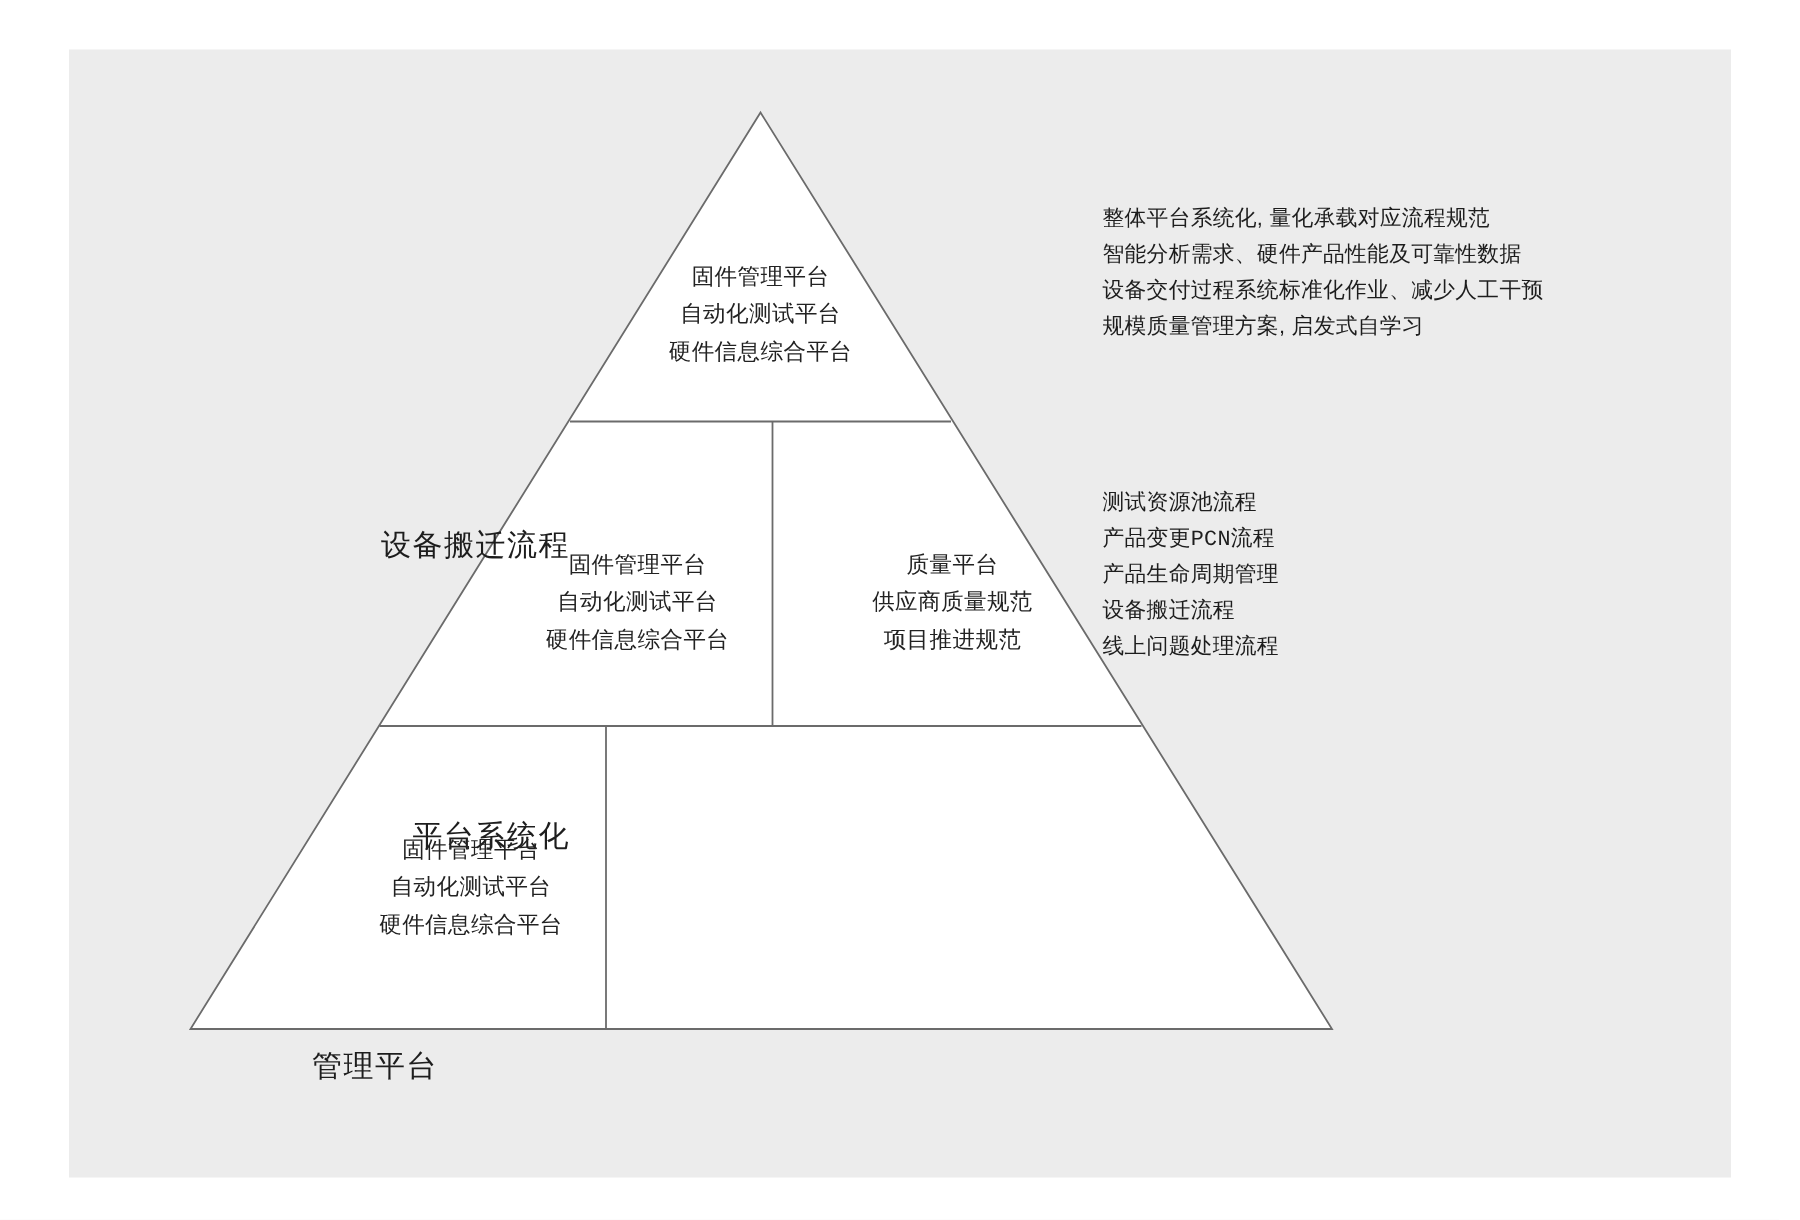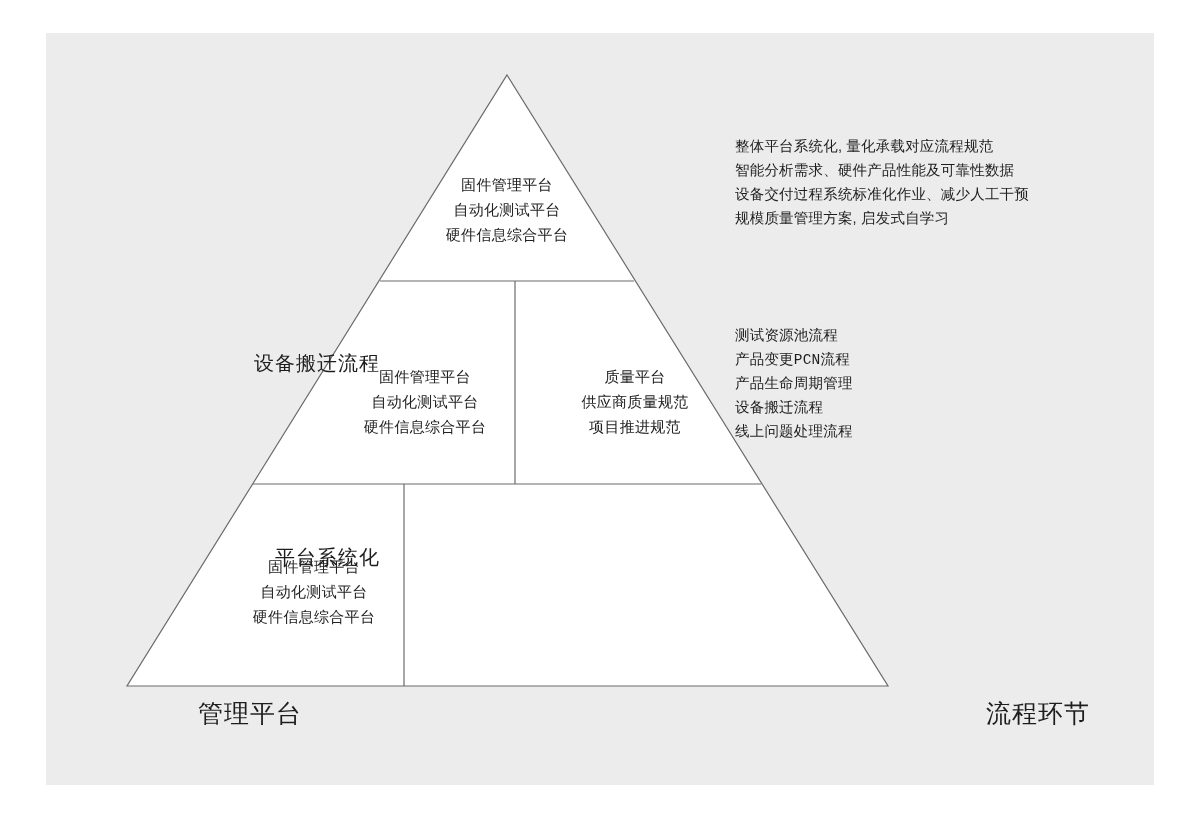--- a/index.html
+++ b/index.html
@@ -53,21 +53,21 @@
     position: absolute;
     color: #1d1d1d;
     font-size: 14.5px;
     line-height: 24px;
     white-space: pre-line;
     letter-spacing: 0.2px;
   }
   .bottom-label {
     position: absolute;
     color: #1d1d1d;
-    font-size: 25px;
+    font-size: 20px;
     letter-spacing: 1px;
     text-align: center;
     white-space: nowrap;
   }
 </style>
 </head>
 <body>
 
 <div id="canvas">
 
@@ -114,15 +114,14 @@
 
   <div class="cell-text" style="left: 224px; top: 554px; width: 180px;">固件管理平台
 自动化测试平台
 硬件信息综合平台</div>
 
 
 
   <div class="bottom-label" style="left: 160px; top: 697px; width: 180px;">管理平台</div>
 
 
-  <div class="bottom-label" style="left: 948px; top: 697px; width: 180px;">流程环节</div>
 
 </div>
 
 </body></html>

